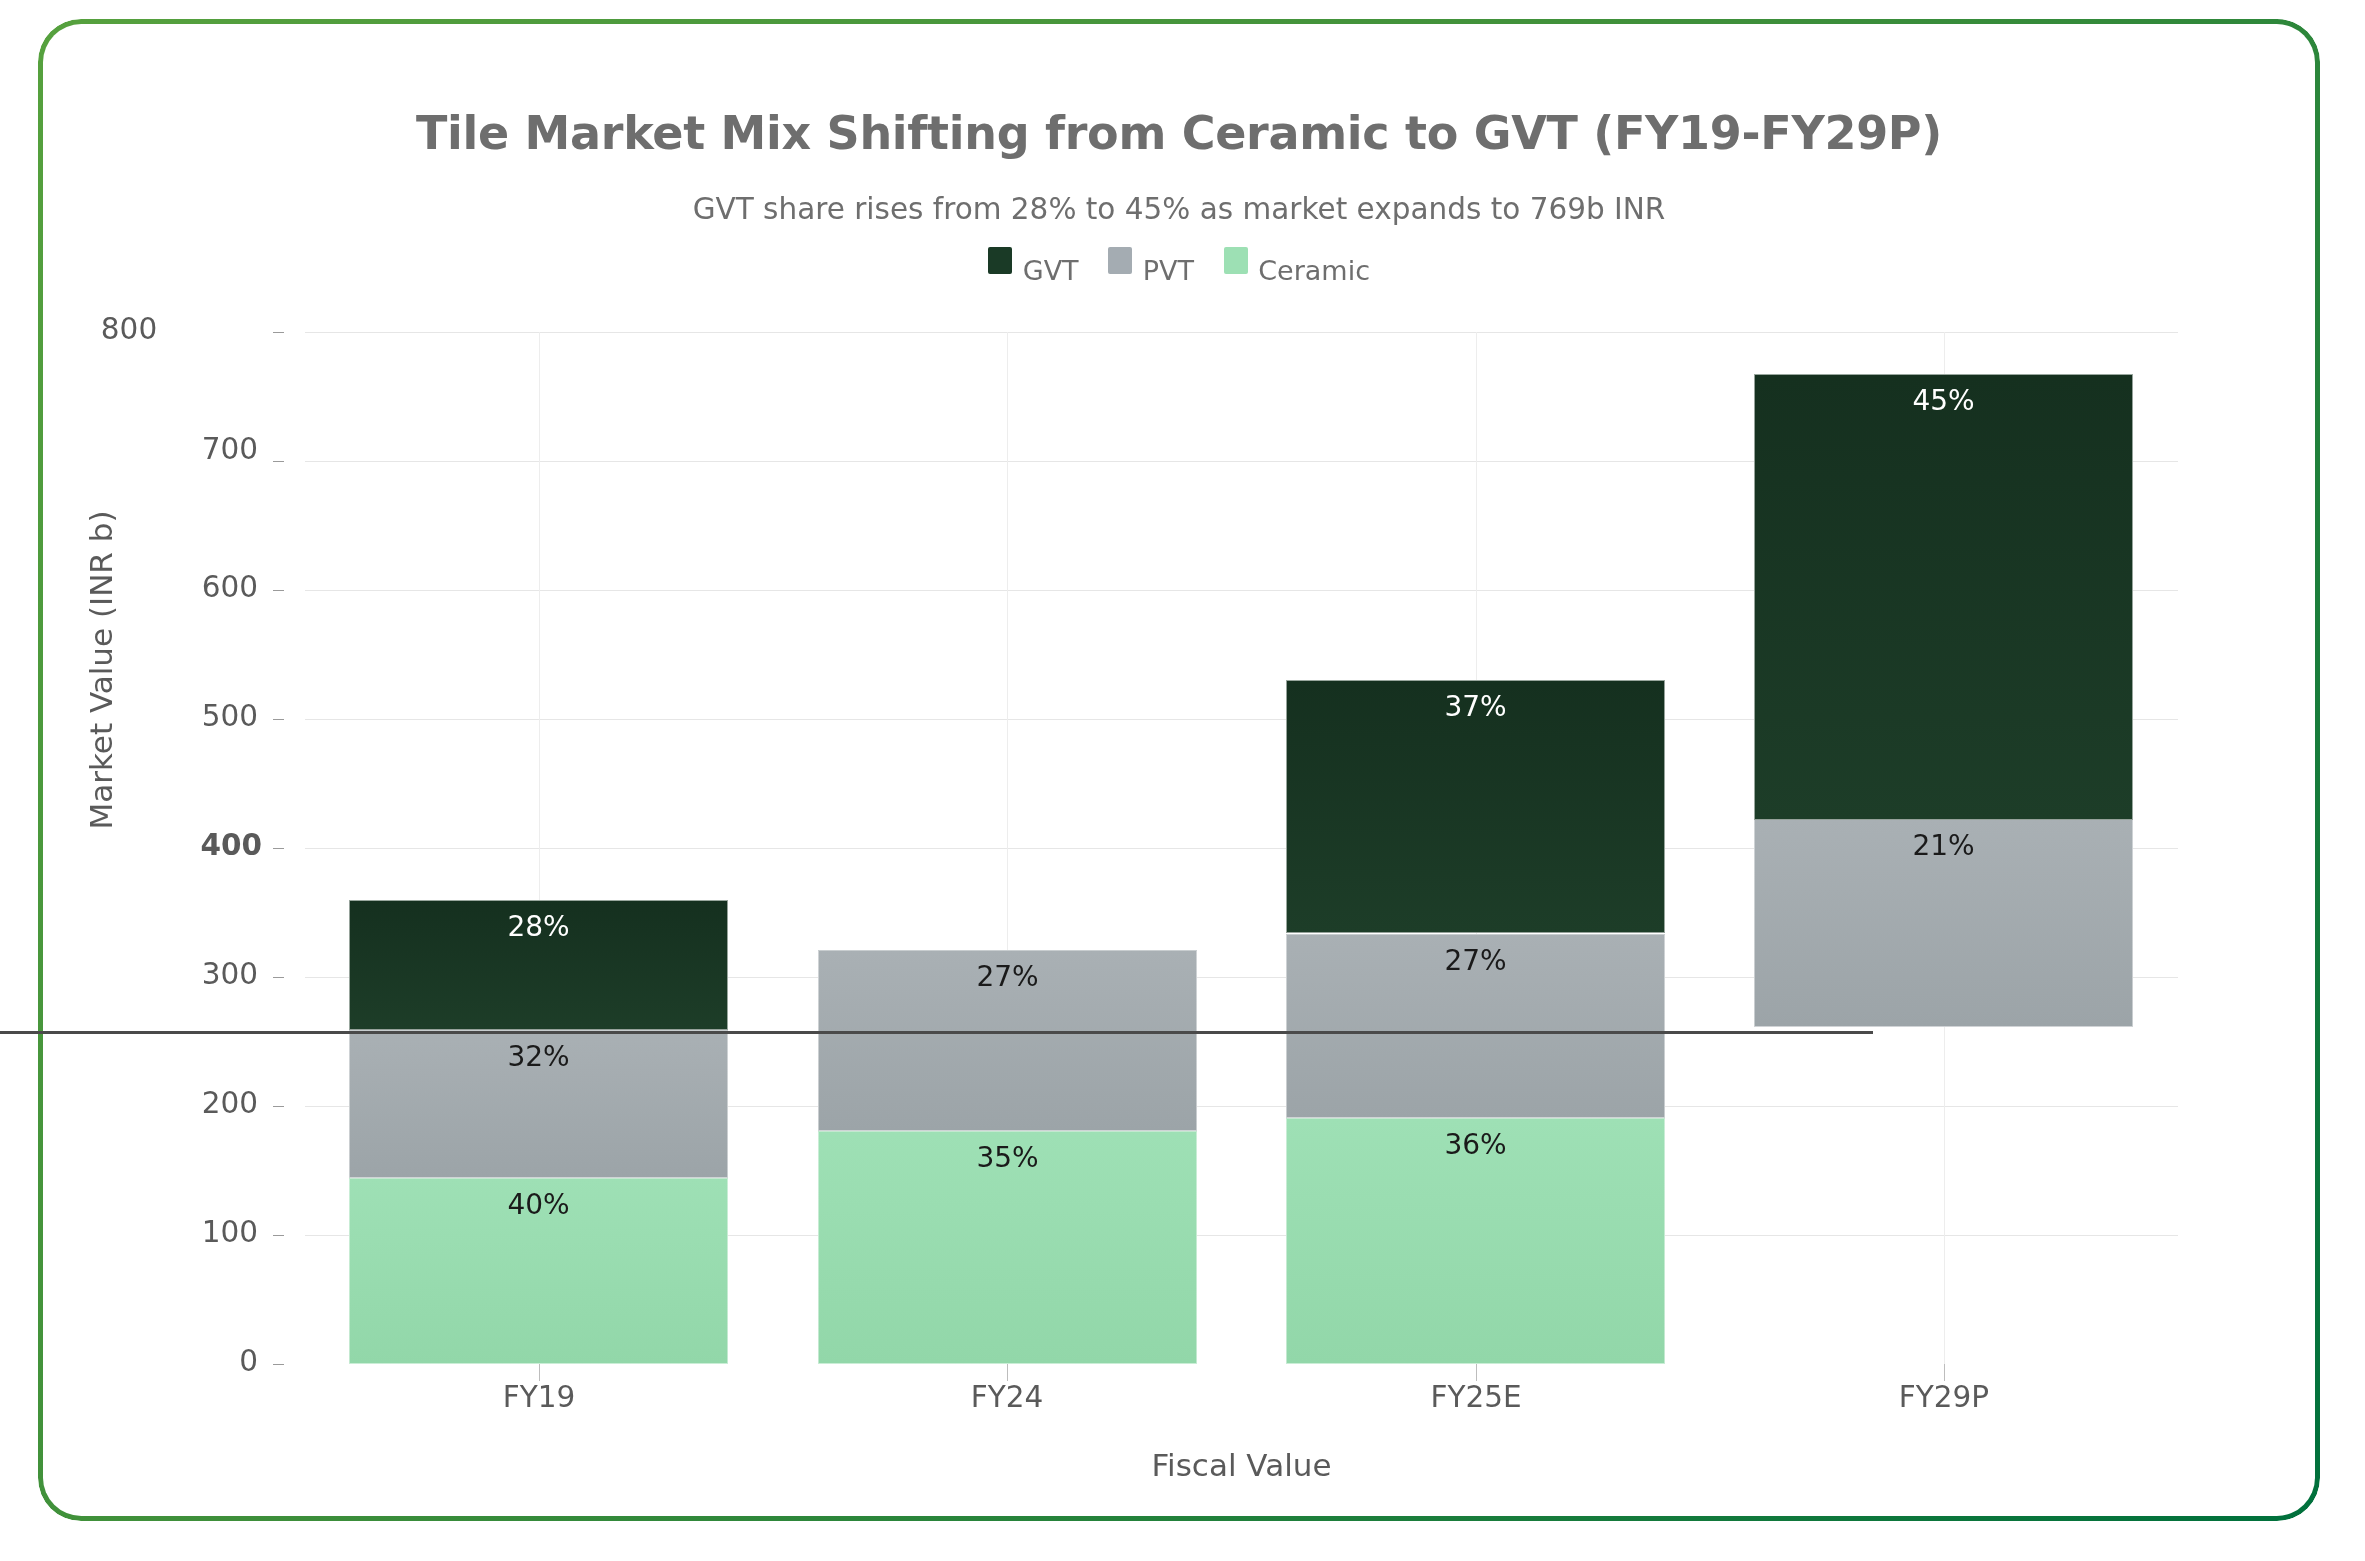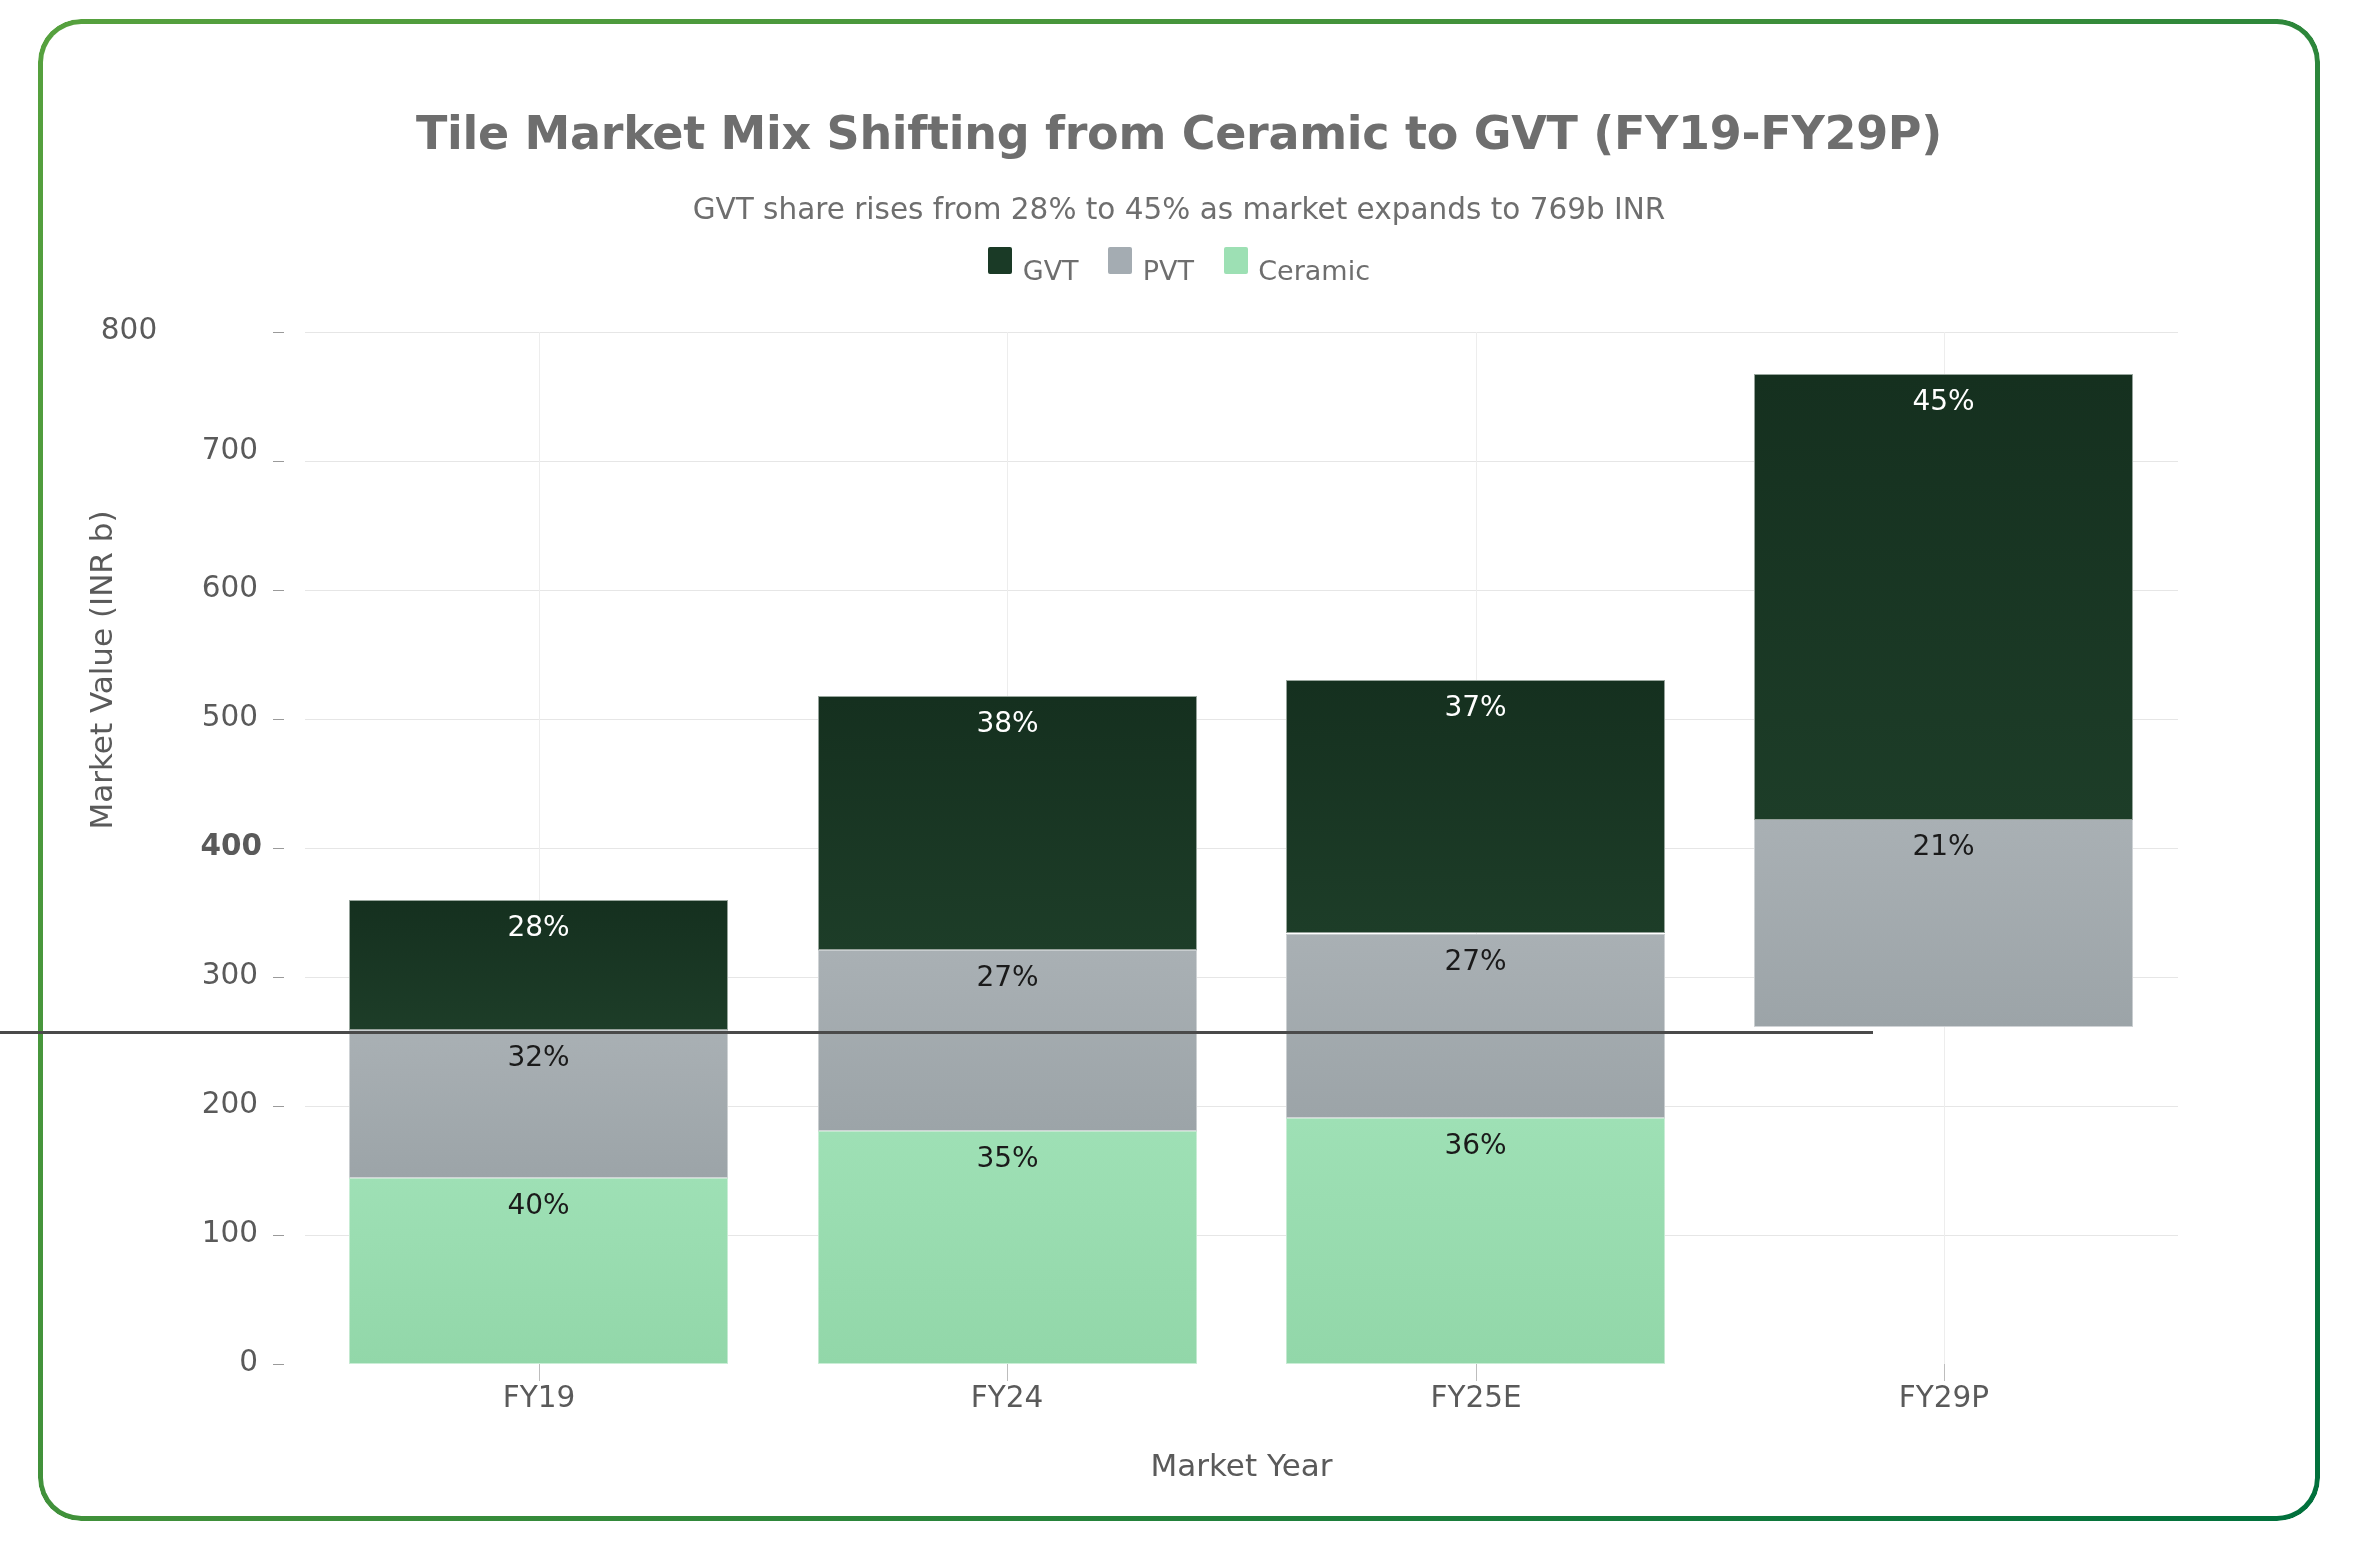--- a/index.html
+++ b/index.html
@@ -288,23 +288,20 @@
           <div class="seg-label on-dark">28%</div>
         </div>
       </div>
       <div class="bar-group" style="left: 513px; width: 379px; height: 1032px;">
         <div class="bar-seg seg-ceramic" style="height: 233px; bottom: 0px;">
           <div class="seg-label on-light">35%</div>
         </div>
         <div class="bar-seg seg-pvt" style="height: 181px; bottom: 233px;">
           <div class="seg-label on-light">27%</div>
         </div>
-        <div class="bar-seg seg-gvt" style="height: 254px; bottom: 414px;">
-          <div class="seg-label on-dark">38%</div>
-        </div>
       </div>
       <div class="bar-group" style="left: 981px; width: 379px; height: 1032px;">
         <div class="bar-seg seg-ceramic" style="height: 246px; bottom: 0px;">
           <div class="seg-label on-light">36%</div>
         </div>
         <div class="bar-seg seg-pvt" style="height: 184px; bottom: 246px;">
           <div class="seg-label on-light">27%</div>
         </div>
         <div class="bar-seg seg-gvt" style="height: 253px; bottom: 431px;">
           <div class="seg-label on-dark">37%</div>
@@ -325,14 +322,14 @@
 <div id="x-ticks">
     <div class="xtick-mark" style="left: 539px;"></div>
     <div class="xtick-label" style="left: 539px;">FY19</div>
     <div class="xtick-mark" style="left: 1007px;"></div>
     <div class="xtick-label" style="left: 1007px;">FY24</div>
     <div class="xtick-mark" style="left: 1476px;"></div>
     <div class="xtick-label" style="left: 1476px;">FY25E</div>
     <div class="xtick-mark" style="left: 1944px;"></div>
     <div class="xtick-label" style="left: 1944px;">FY29P</div>
   </div>
-<div id="x-axis-title">Market Year</div>
+<div id="x-axis-title">Fiscal Value</div>
 
 
 </body></html>

